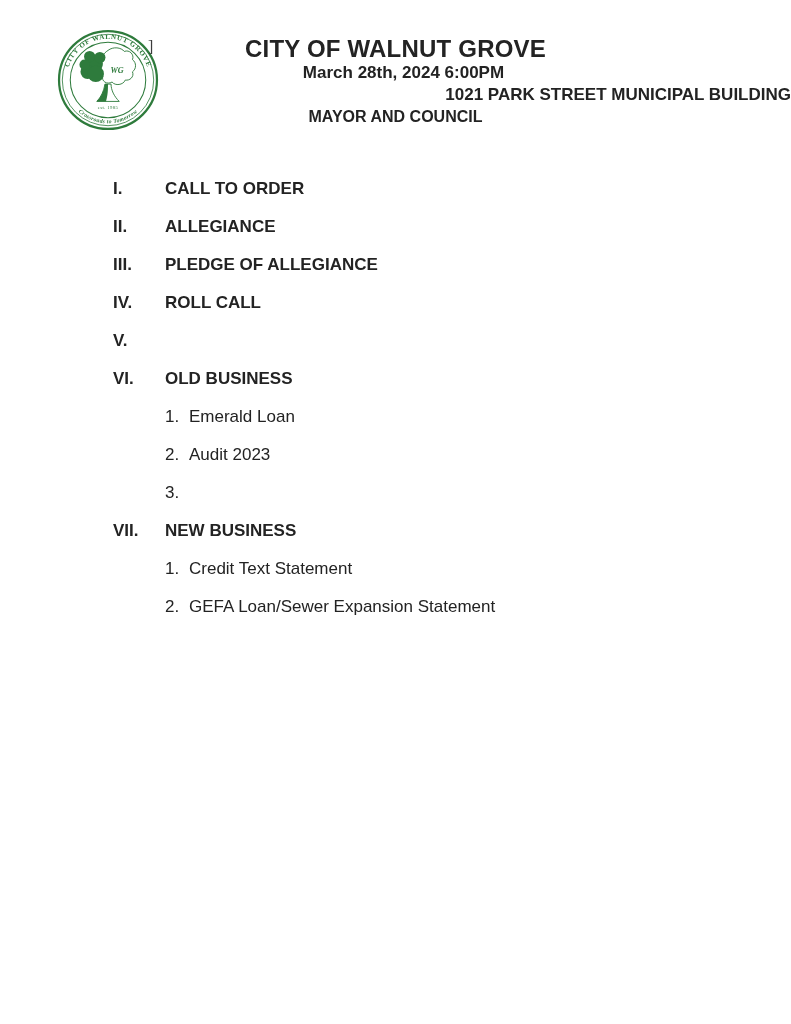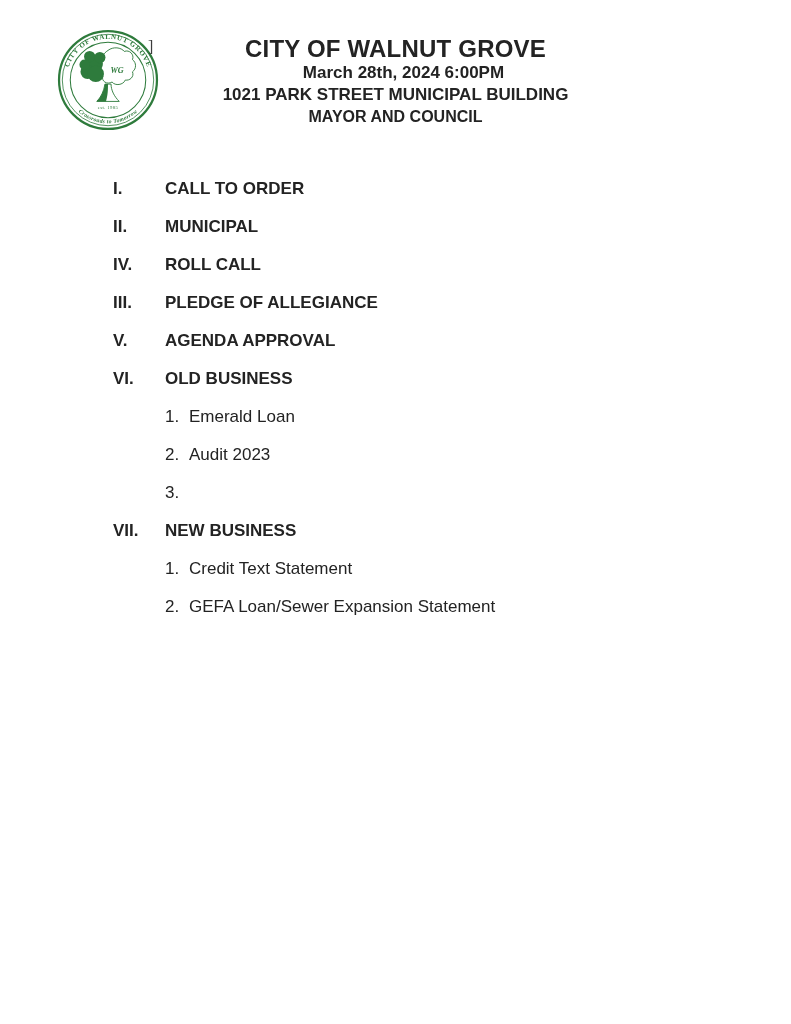--- a/index.html
+++ b/index.html
@@ -25,21 +25,21 @@
     font-family:"Liberation Serif",serif;
     font-size:16px;color:#3c3c3c;
   }
   
   .header{
     position:absolute;top:36px;left:0;width:100%;
     text-align:center;font-weight:bold;
   }
   .header .title{font-size:24px;line-height:26px;letter-spacing:0.2px;}
   .header .datetime{font-size:17px;line-height:22px;padding-left:16px;}
-  .header .address{font-size:17px;line-height:22px;}
+  .header .address{font-size:17px;line-height:22px;text-align:right;}
   .header .subtitle{font-size:16px;line-height:22px;}
   
   .agenda{position:absolute;left:113px;top:179px;width:560px;}
   .agenda-row{display:flex;font-weight:bold;font-size:17px;height:21px;margin-bottom:17px;}
   .agenda-row .numeral{width:52px;flex:0 0 52px;}
   .agenda-subrow{display:flex;font-size:17px;height:21px;margin-bottom:17px;padding-left:52px;}
   .agenda-subrow .subnum{width:24px;flex:0 0 24px;}
 </style>
 </head>
 <body>
@@ -90,33 +90,32 @@
     <div class="subtitle">MAYOR AND COUNCIL</div>
   </header>
 
   <section class="agenda">
       <div class="agenda-row">
     <span class="numeral">I.</span>
     <span class="label">CALL TO ORDER</span>
   </div>
       <div class="agenda-row">
     <span class="numeral">II.</span>
-    <span class="label">MUNICIPAL</span>
+    <span class="label">ALLEGIANCE</span>
+  </div>
+      <div class="agenda-row">
+    <span class="numeral">III.</span>
+    <span class="label">PLEDGE OF ALLEGIANCE</span>
   </div>
       <div class="agenda-row">
     <span class="numeral">IV.</span>
     <span class="label">ROLL CALL</span>
   </div>
       <div class="agenda-row">
-    <span class="numeral">III.</span>
-    <span class="label">PLEDGE OF ALLEGIANCE</span>
-  </div>
-      <div class="agenda-row">
     <span class="numeral">V.</span>
-    <span class="label">AGENDA APPROVAL</span>
   </div>
       <div class="agenda-row">
     <span class="numeral">VI.</span>
     <span class="label">OLD BUSINESS</span>
   </div>
       <div class="agenda-subrow">
     <span class="subnum">1.</span>
     <span class="sublabel">Emerald Loan</span>
   </div>
       <div class="agenda-subrow">

